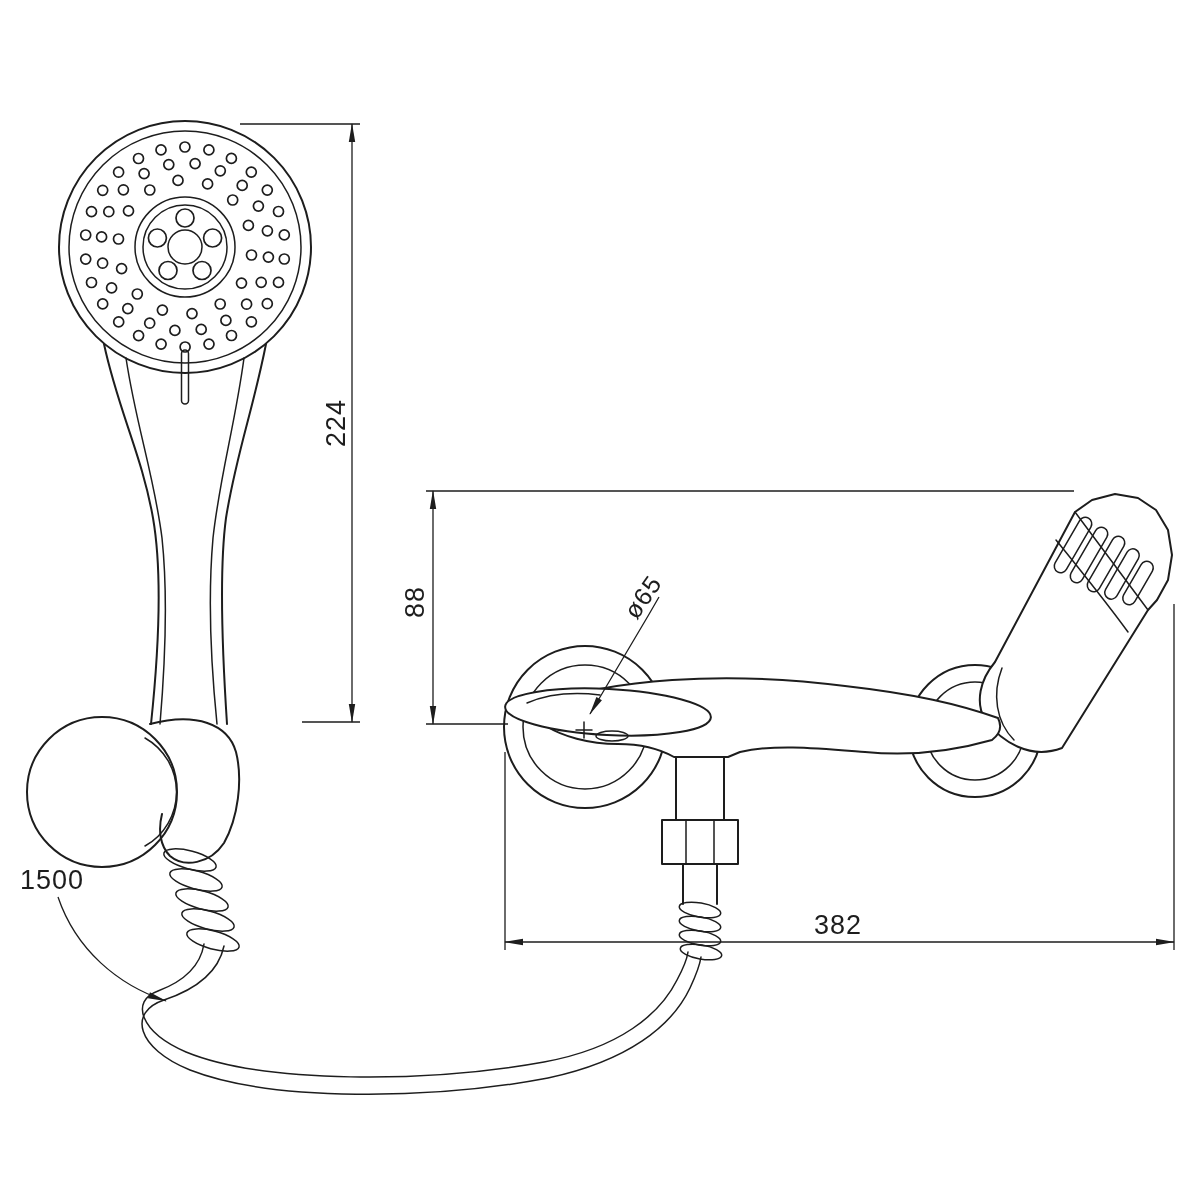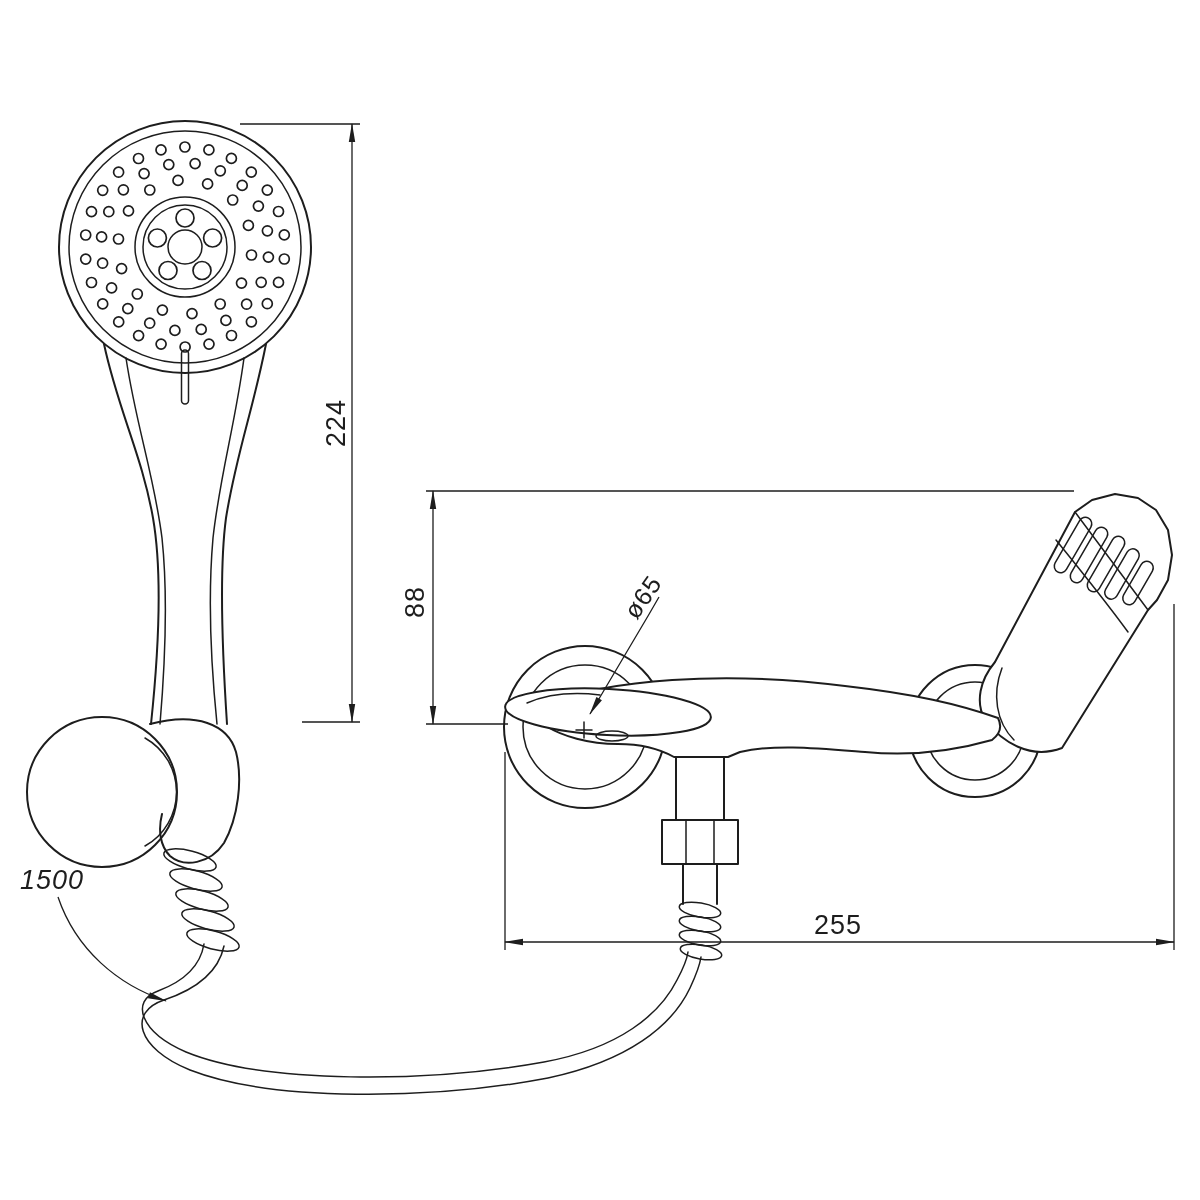--- a/index.html
+++ b/index.html
@@ -209,16 +209,16 @@
       <path class="dim" d="M 58,897 C 76,950 118,985 166,1001" marker-end="url(#arr)"></path>
     </g>
   </svg>
 
   <div class="dim-label rot-90" style="left:336px;top:423px;">224</div>
 
   <div class="dim-label rot-90" style="left:415px;top:602px;">88</div>
 
   <div class="dim-label rot-55" style="left:643px;top:597px;">ø65</div>
 
-  <div class="dim-label" style="left:838px;top:925px;">255</div>
-
-  <div class="dim-label" style="left:52px;top:880px;font-style:italic;">1500</div>
+  <div class="dim-label" style="left:838px;top:925px;">382</div>
+
+  <div class="dim-label" style="left:52px;top:880px;">1500</div>
 </div>
 
 </body></html>

